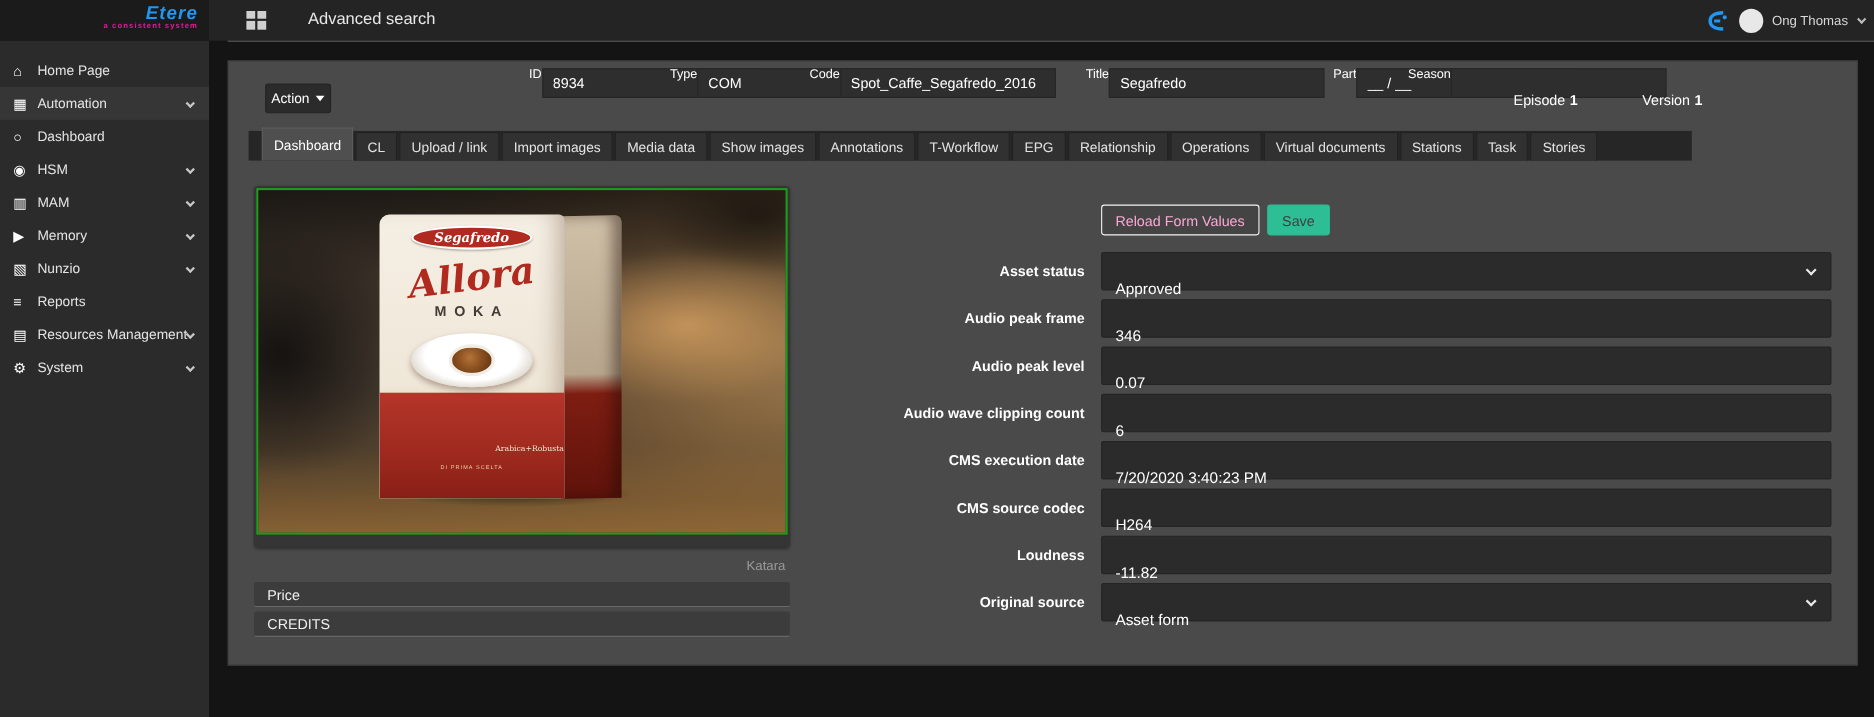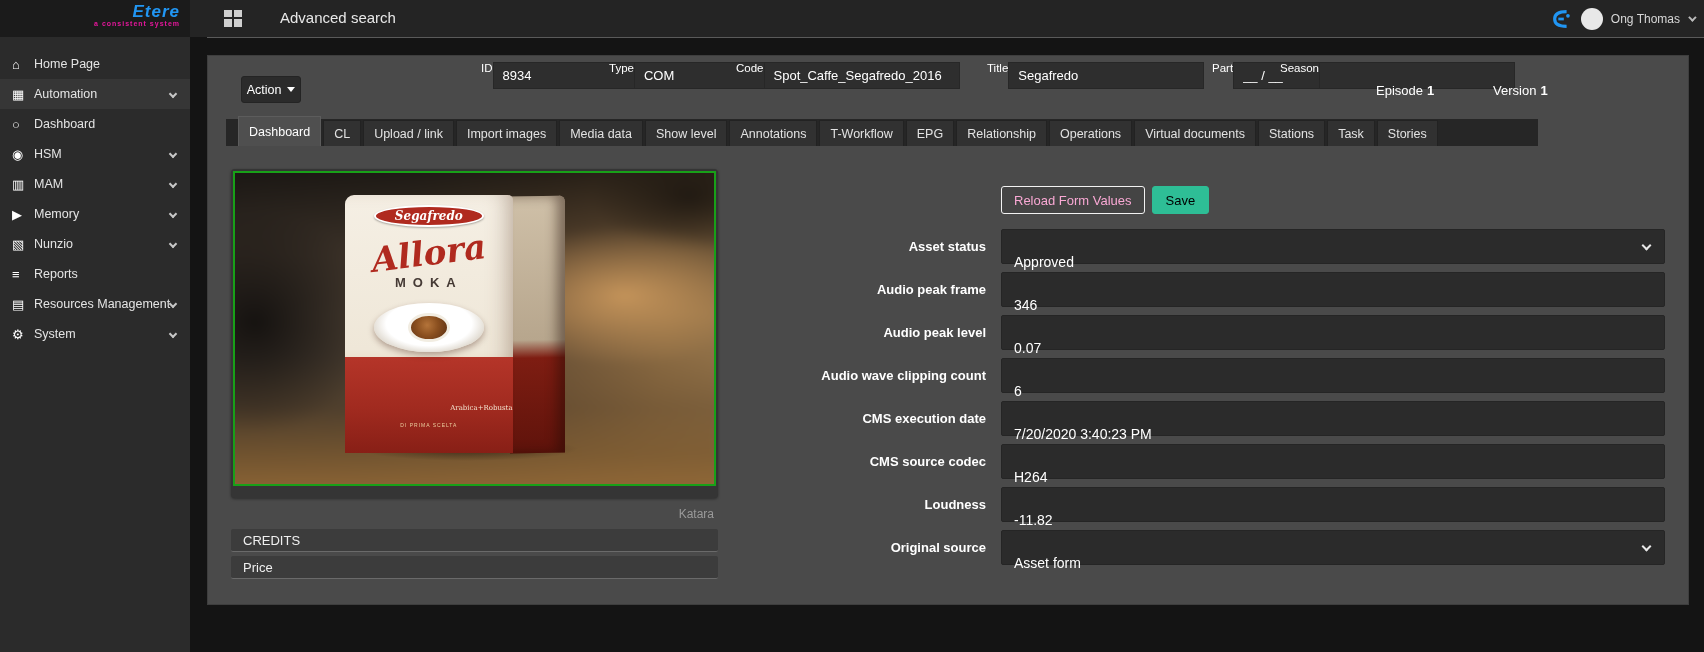--- a/index.html
+++ b/index.html
@@ -82,21 +82,21 @@
   .pf-line2 { position:absolute; top:88%; width:100%; text-align:center; font-size:5px; letter-spacing:1px; color:#eccf9f; }
   .pkg-side { position:absolute; right:0; top:0.5%; width:25%; height:99.5%; border-radius:0 6px 0 0; transform:skewY(-1deg);
     background:linear-gradient(180deg,#cfc0a8 0%, #b7a68d 56%, #7e1d12 63%, #5f130b 100%); box-shadow:inset -8px 0 12px rgba(30,10,5,.45); }
   .caption { text-align:right; font-size:12px; color:#9a9a9a; margin:9px 4px 8px 0; }
   .section-bar { height:23px; background:#3c3c3c; border-bottom:1px solid #6a6a6a; border-radius:2px; color:#efefef; font-size:13px; display:flex; align-items:center; padding:0 12px; margin-bottom:4px; cursor:pointer; }
 
   
   .form-col { position:absolute; left:520px; top:130px; width:937px; }
   .btn-row { margin-left:273px; display:flex; gap:7px; margin-bottom:15px; }
   .btn-reload { height:28px; background:rgba(0,0,0,.08); border:1px solid #f2f2f2; border-radius:3px; color:#f9a8d4; font-size:13px; padding:0 12px; cursor:pointer; font-family:"Liberation Sans",sans-serif; }
-  .btn-save { height:28px; background:#2ebe96; border:1px solid #2ebe96; border-radius:3px; color:#000000; font-size:13px; padding:0 13px; cursor:pointer; font-family:"Liberation Sans",sans-serif; }
+  .btn-save { height:28px; background:#2ebe96; border:1px solid #2ebe96; border-radius:3px; color:#404040; font-size:13px; padding:0 13px; cursor:pointer; font-family:"Liberation Sans",sans-serif; }
   .form-row { display:flex; margin-bottom:8px; align-items:center; }
   .form-row .r-label { width:258px; text-align:right; font-size:13px; font-weight:bold; color:#fff; margin-right:15px; flex:none; }
   .form-row .r-input { position:relative; flex:1; height:35px; background:#2b2b2b; border:1px solid #252525; border-radius:2px; color:#fff; font-size:14px; line-height:33px; padding:16px 12px; cursor:text; }
   .form-row.type-select .r-input { cursor:pointer; }
   .form-row .r-chev { position:absolute; right:14px; top:12px; width:7px; height:7px; border-right:2px solid #e8e8e8; border-bottom:2px solid #e8e8e8; transform:rotate(45deg); display:none; }
   .form-row.type-select .r-chev { display:block; }
 </style>
 </head>
 <body>
 
@@ -253,21 +253,21 @@
 
         <div class="tab">
           <span>Import images</span>
         </div>
 
         <div class="tab">
           <span>Media data</span>
         </div>
 
         <div class="tab">
-          <span>Show level</span>
+          <span>Show images</span>
         </div>
 
         <div class="tab">
           <span>Annotations</span>
         </div>
 
         <div class="tab">
           <span>T-Workflow</span>
         </div>
 
@@ -320,25 +320,25 @@
               <div class="pf-line1">Arabica+Robusta</div>
               <div class="pf-line2">DI PRIMA SCELTA</div>
             </div>
           </div>
         </div>
       </div>
       <div class="caption">Katara</div>
       <div>
 
           <div class="section-bar">
+            <span>Price</span>
+          </div>
+
+          <div class="section-bar">
             <span>CREDITS</span>
-          </div>
-
-          <div class="section-bar">
-            <span>Price</span>
           </div>
         </div>
     </div>
 
     <div class="form-col">
       <div class="btn-row">
         <button class="btn-reload">Reload Form Values</button>
         <button class="btn-save">Save</button>
       </div>
       <div>

